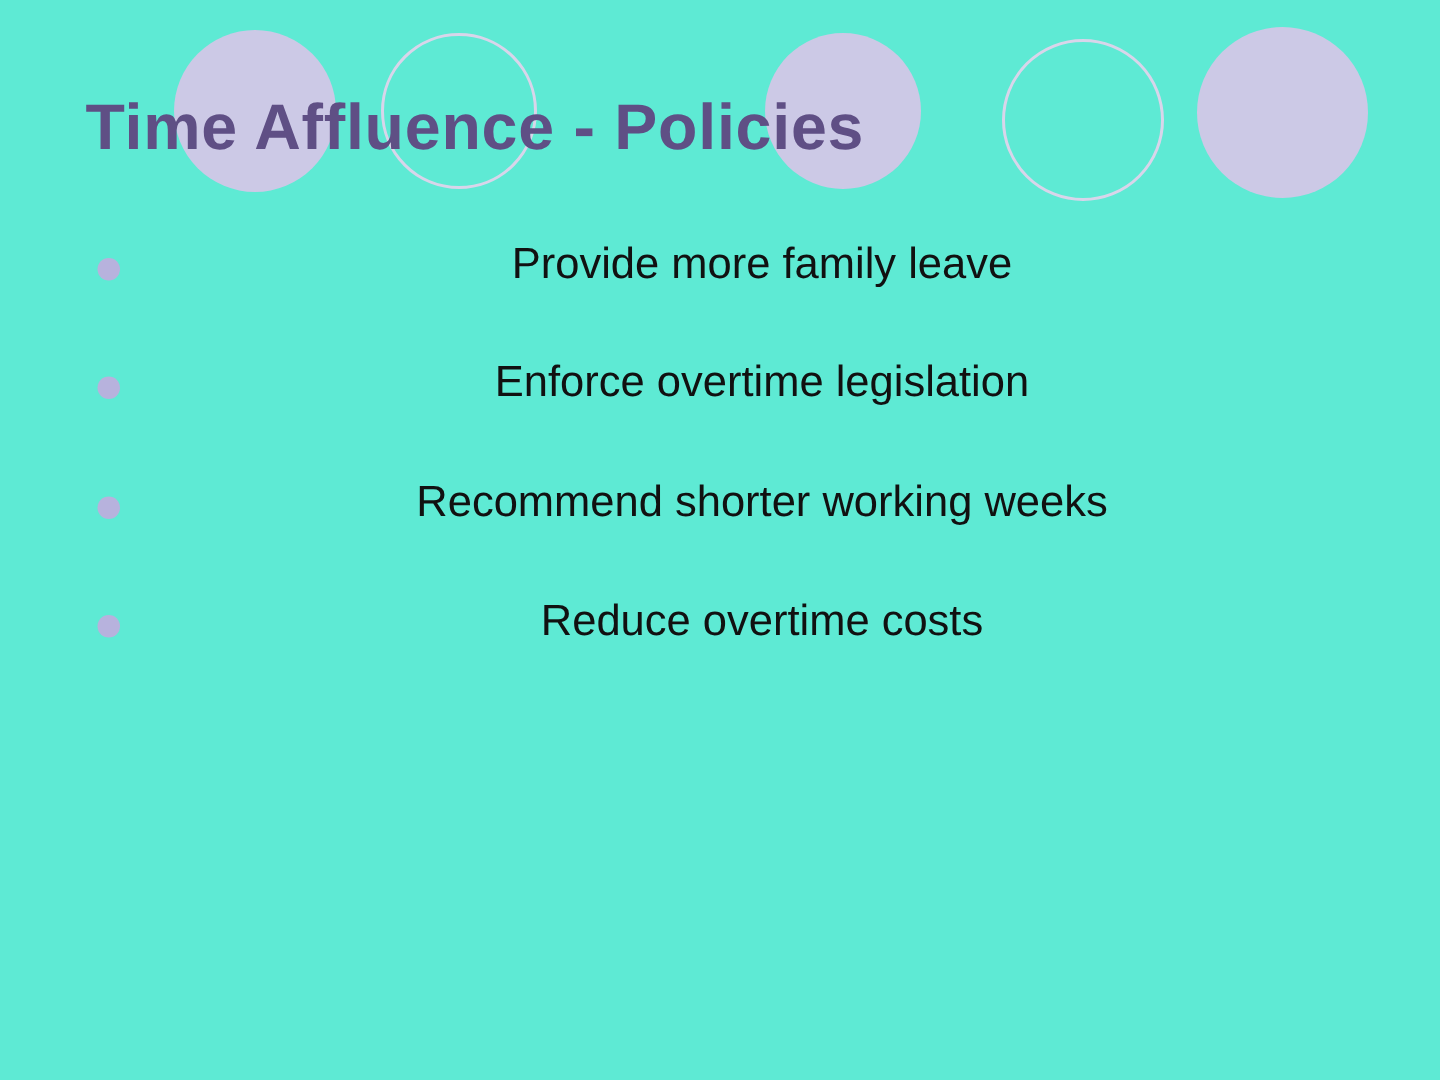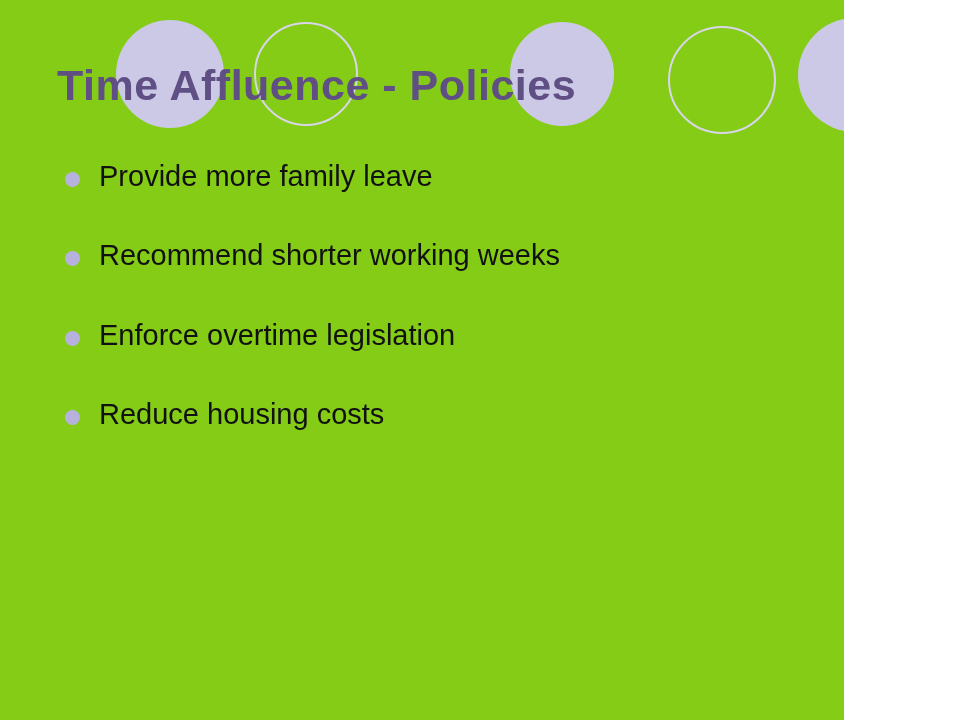--- a/index.html
+++ b/index.html
@@ -8,23 +8,23 @@
   }
   body {
     width: 960px;
     height: 720px;
     background: #ffffff;
     font-family: "Liberation Sans", sans-serif;
     overflow: hidden;
   }
   .slide {
     position: relative;
-    width: 844px;
+    width: 960px;
     height: 720px;
-    background: #84cc16;
+    background: #5eead4;
     overflow: hidden;
   }
 
   
   .deco {
     position: absolute;
     top: 0;
     left: 0;
     width: 960px;
     height: 180px;
@@ -71,20 +71,21 @@
     margin: 0;
     padding: 0;
   }
   .bullet {
     position: relative;
     padding-left: 42px;
     margin: 0 0 46px 0;
     font-size: 29px;
     color: #111111;
     line-height: 1.15;
+    text-align: center;
   }
   .bullet:last-child {
     margin-bottom: 0;
   }
   .bullet .dot {
     position: absolute;
     left: 8px;
     top: 12px;
     width: 15px;
     height: 15px;
@@ -107,25 +108,25 @@
 
   <div class="title">Time Affluence - Policies</div>
 
   <ul class="bullets">
     <li class="bullet">
       <span class="dot"></span>
       <span>Provide more family leave</span>
     </li>
     <li class="bullet">
       <span class="dot"></span>
+      <span>Enforce overtime legislation</span>
+    </li>
+    <li class="bullet">
+      <span class="dot"></span>
       <span>Recommend shorter working weeks</span>
     </li>
     <li class="bullet">
       <span class="dot"></span>
-      <span>Enforce overtime legislation</span>
-    </li>
-    <li class="bullet">
-      <span class="dot"></span>
-      <span>Reduce housing costs</span>
+      <span>Reduce overtime costs</span>
     </li>
   </ul>
 
 </div>
 
 </body></html>

